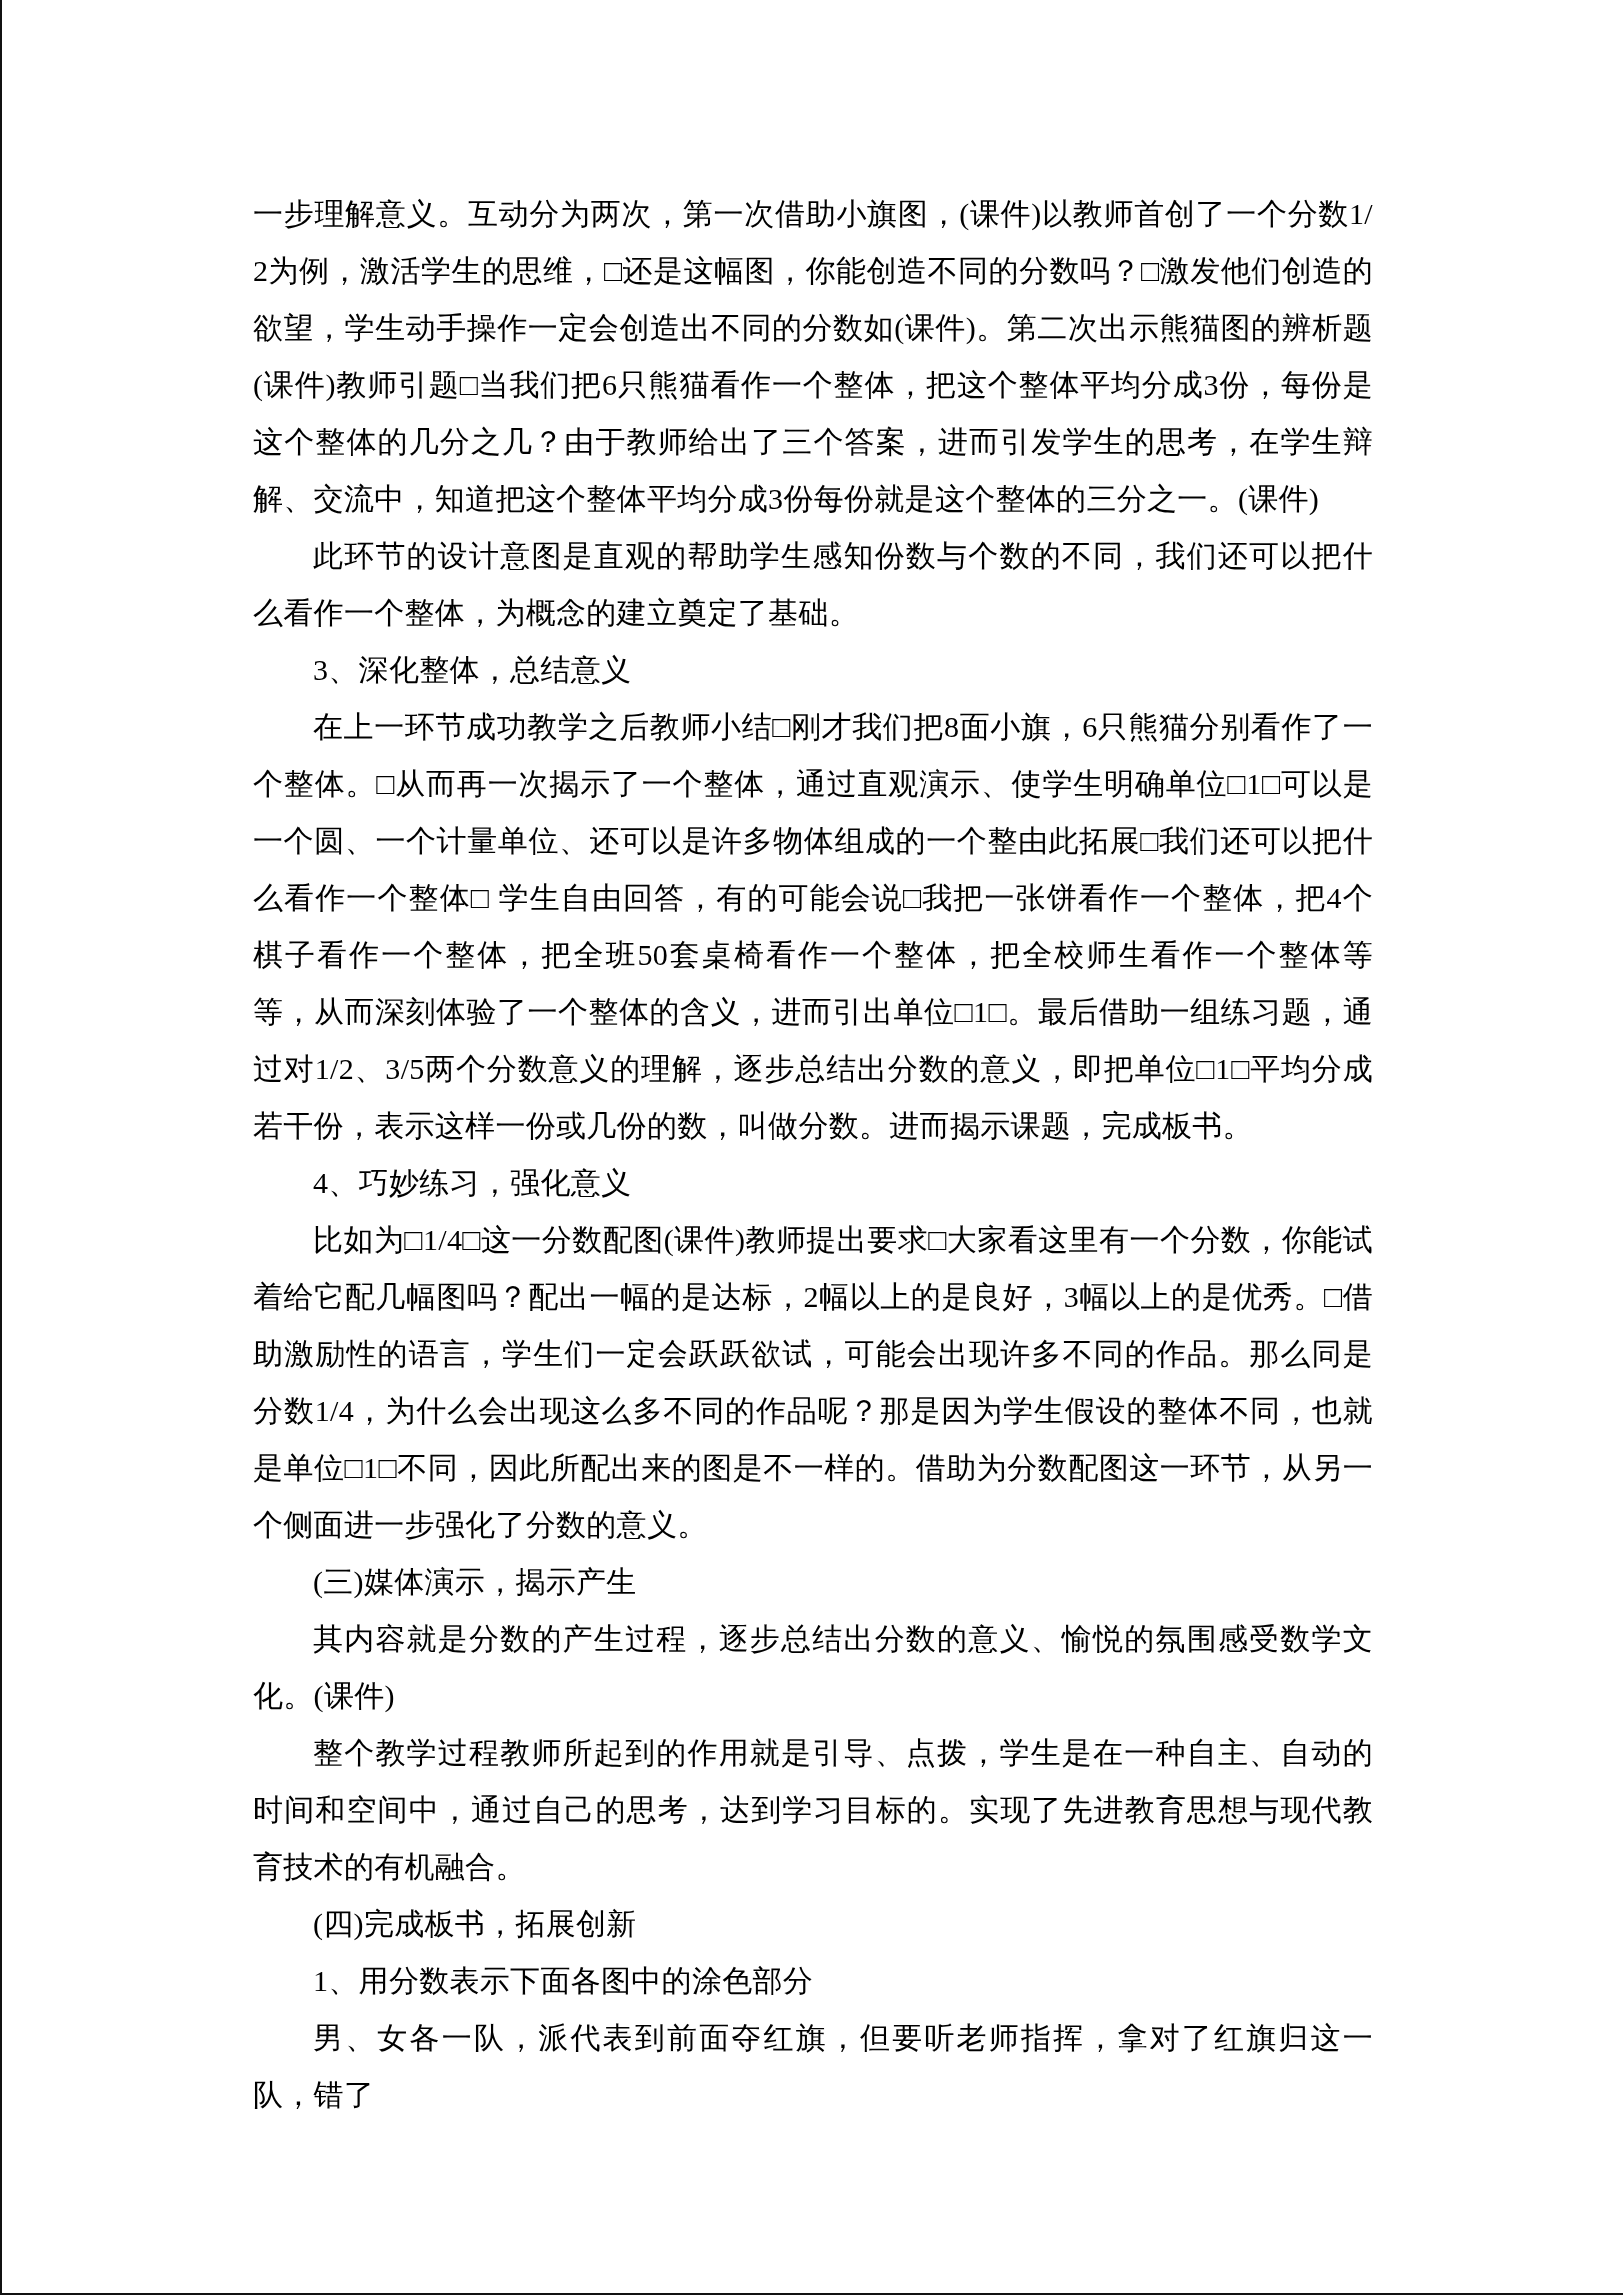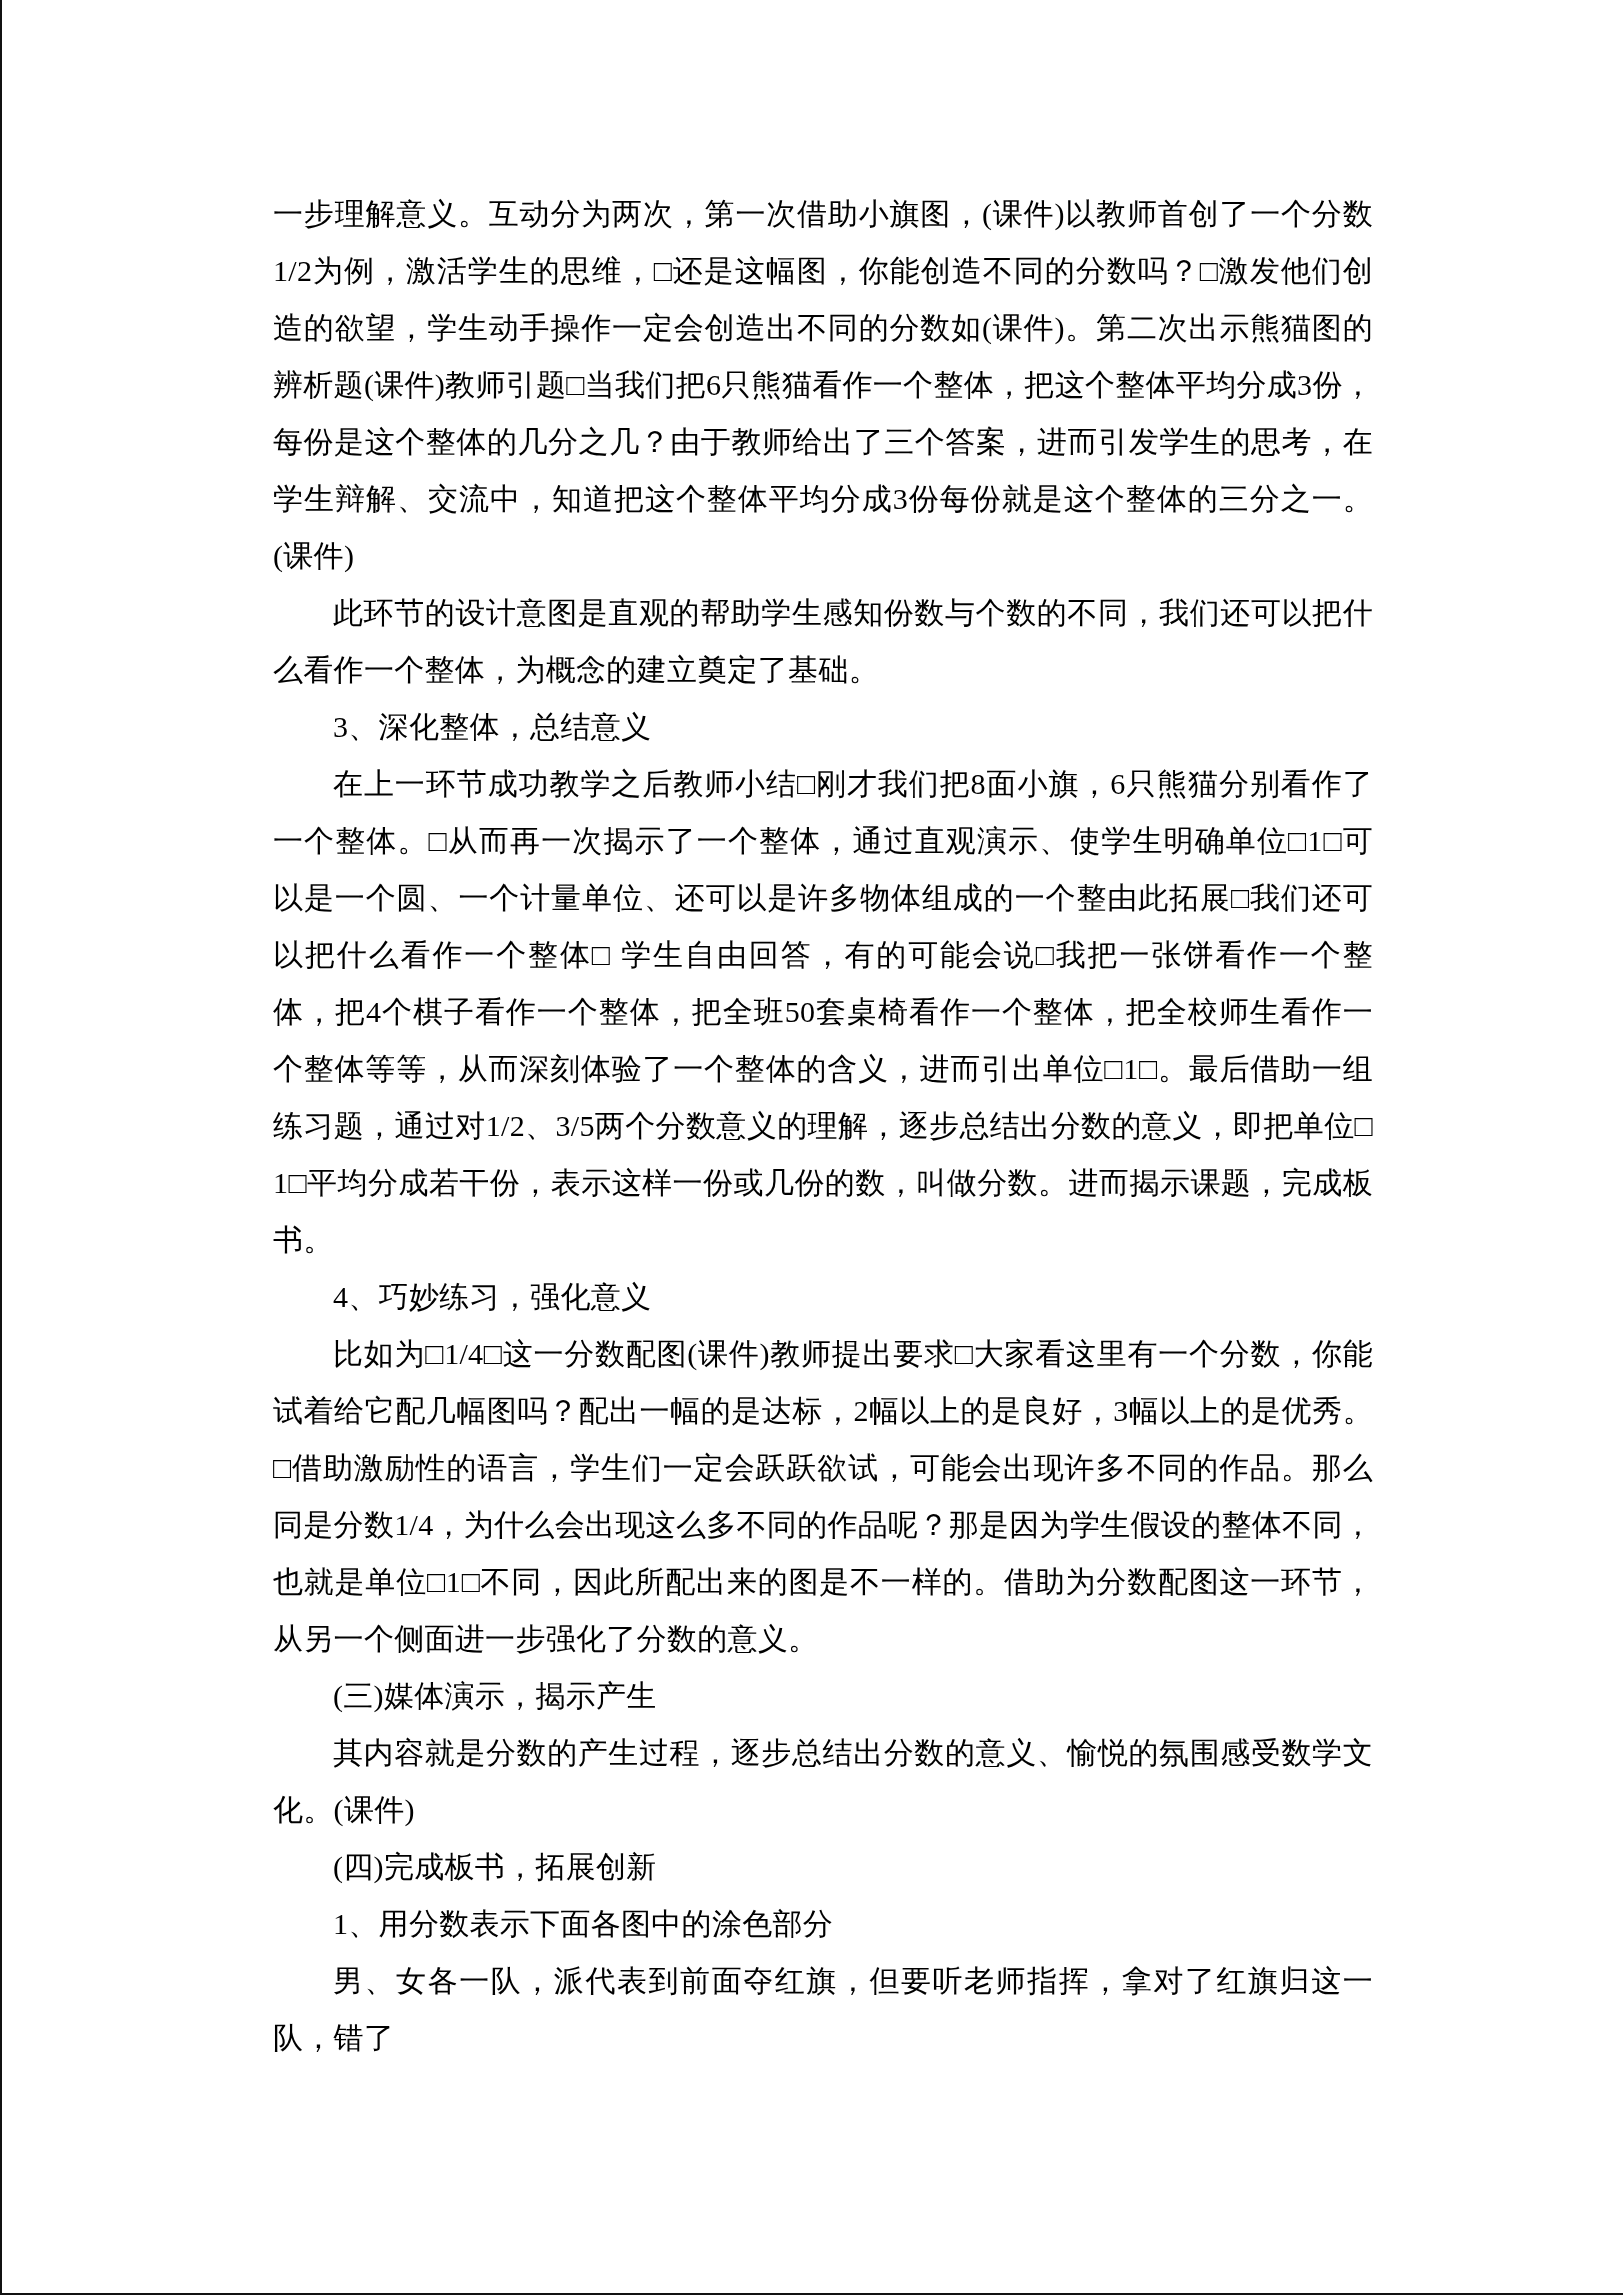--- a/index.html
+++ b/index.html
@@ -18,21 +18,20 @@
     height: 2295px;
     box-sizing: border-box;
     background: #ffffff;
     border-left: 2px solid #111111;
     border-bottom: 2px solid #111111;
     overflow: hidden;
   }
   .content {
     box-sizing: border-box;
     padding: 185px 250px 0 251px;
-    margin-left: 20px;
   }
   p.doc-par {
     margin: 0;
     padding: 0;
     font-size: 30px;
     line-height: 57px;
     color: #000000;
     text-align: justify;
     letter-spacing: 0.3px;
     word-break: break-all;
@@ -47,18 +46,19 @@
 <div class="page">
   <div class="content">
     <p class="doc-par">一步理解意义。互动分为两次，第一次借助小旗图，(课件)以教师首创了一个分数1/2为例，激活学生的思维，□还是这幅图，你能创造不同的分数吗？□激发他们创造的欲望，学生动手操作一定会创造出不同的分数如(课件)。第二次出示熊猫图的辨析题(课件)教师引题□当我们把6只熊猫看作一个整体，把这个整体平均分成3份，每份是这个整体的几分之几？由于教师给出了三个答案，进而引发学生的思考，在学生辩解、交流中，知道把这个整体平均分成3份每份就是这个整体的三分之一。(课件)</p>
     <p class="doc-par indent">此环节的设计意图是直观的帮助学生感知份数与个数的不同，我们还可以把什么看作一个整体，为概念的建立奠定了基础。</p>
     <p class="doc-par indent">3、深化整体，总结意义</p>
     <p class="doc-par indent">在上一环节成功教学之后教师小结□刚才我们把8面小旗，6只熊猫分别看作了一个整体。□从而再一次揭示了一个整体，通过直观演示、使学生明确单位□1□可以是一个圆、一个计量单位、还可以是许多物体组成的一个整由此拓展□我们还可以把什么看作一个整体□ 学生自由回答，有的可能会说□我把一张饼看作一个整体，把4个棋子看作一个整体，把全班50套桌椅看作一个整体，把全校师生看作一个整体等等，从而深刻体验了一个整体的含义，进而引出单位□1□。最后借助一组练习题，通过对1/2、3/5两个分数意义的理解，逐步总结出分数的意义，即把单位□1□平均分成若干份，表示这样一份或几份的数，叫做分数。进而揭示课题，完成板书。</p>
     <p class="doc-par indent">4、巧妙练习，强化意义</p>
     <p class="doc-par indent">比如为□1/4□这一分数配图(课件)教师提出要求□大家看这里有一个分数，你能试着给它配几幅图吗？配出一幅的是达标，2幅以上的是良好，3幅以上的是优秀。□借助激励性的语言，学生们一定会跃跃欲试，可能会出现许多不同的作品。那么同是分数1/4，为什么会出现这么多不同的作品呢？那是因为学生假设的整体不同，也就是单位□1□不同，因此所配出来的图是不一样的。借助为分数配图这一环节，从另一个侧面进一步强化了分数的意义。</p>
     <p class="doc-par indent">(三)媒体演示，揭示产生</p>
     <p class="doc-par indent">其内容就是分数的产生过程，逐步总结出分数的意义、愉悦的氛围感受数学文化。(课件)</p>
+    <p class="doc-par indent">整个教学过程教师所起到的作用就是引导、点拨，学生是在一种自主、自动的时间和空间中，通过自己的思考，达到学习目标的。实现了先进教育思想与现代教育技术的有机融合。</p>
     <p class="doc-par indent">(四)完成板书，拓展创新</p>
     <p class="doc-par indent">1、用分数表示下面各图中的涂色部分</p>
     <p class="doc-par indent">男、女各一队，派代表到前面夺红旗，但要听老师指挥，拿对了红旗归这一队，错了</p>
   </div>
 </div>
 
 
 </body></html>

